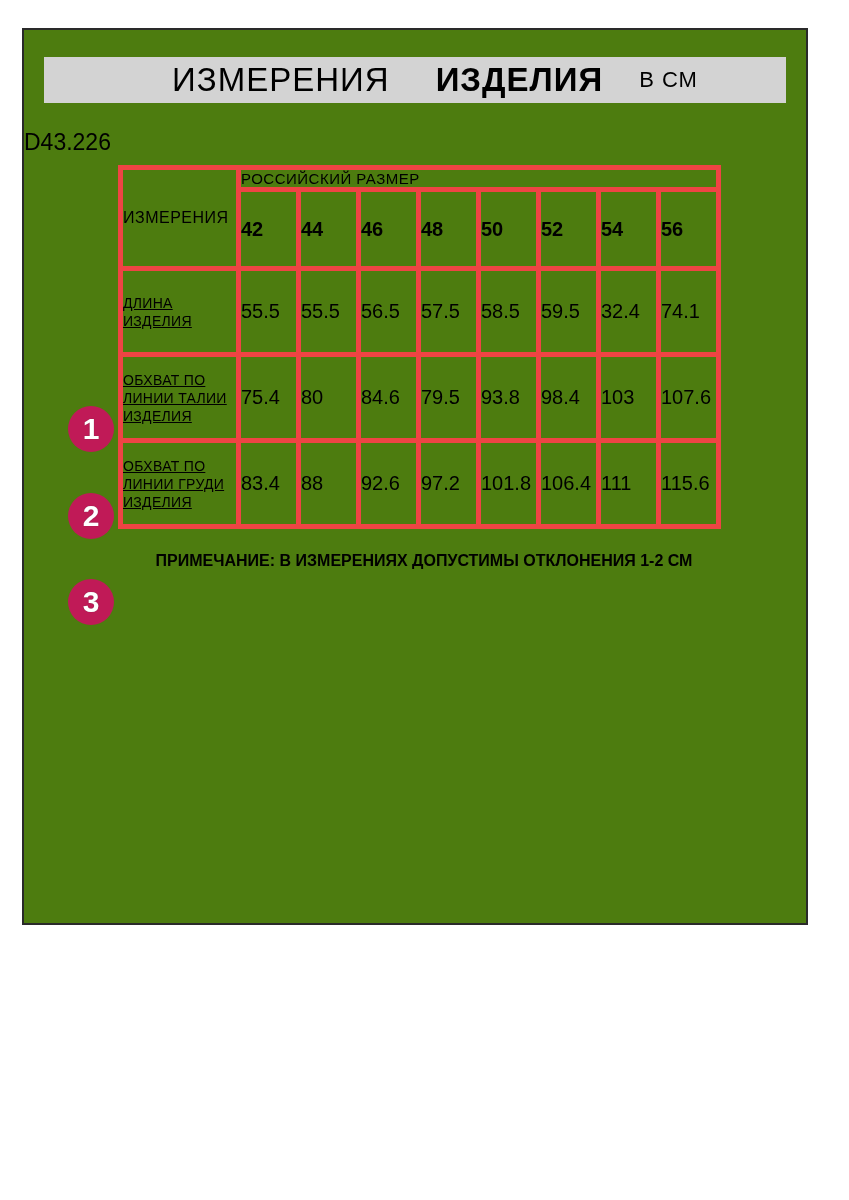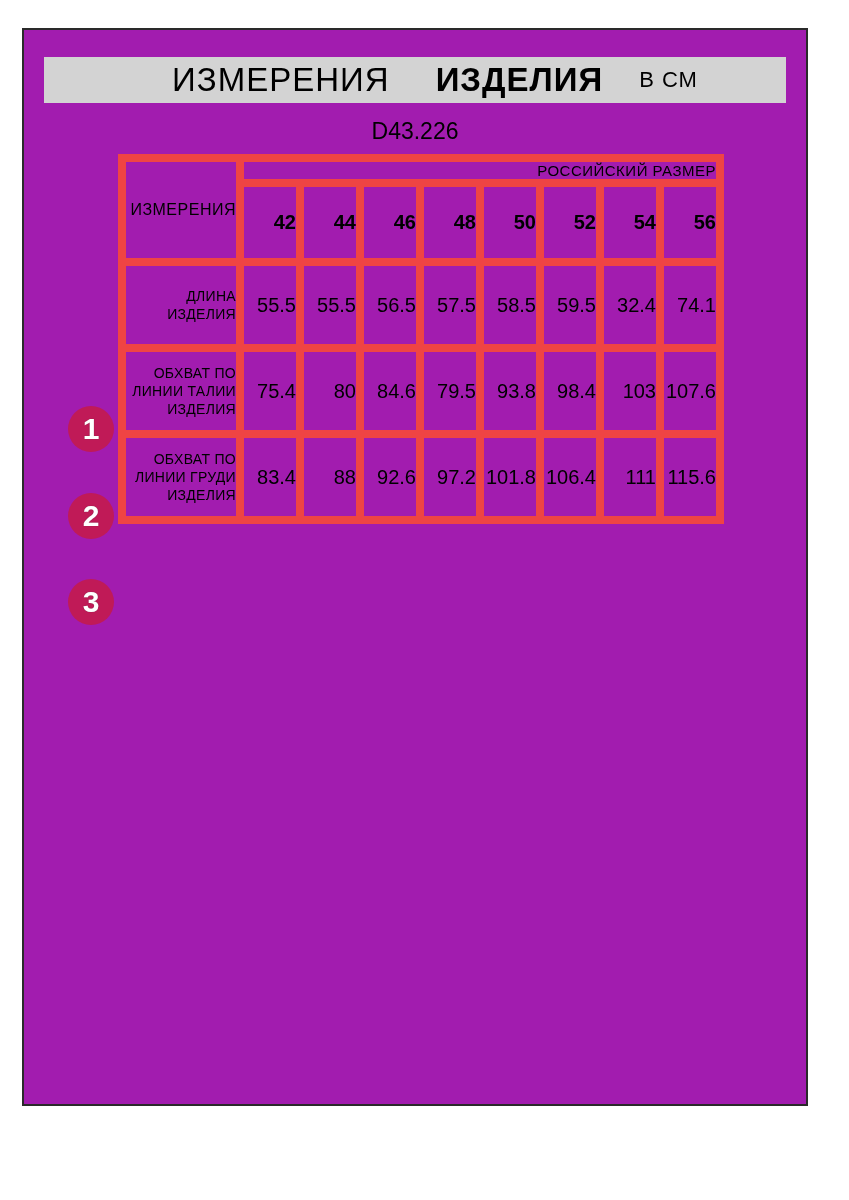--- a/index.html
+++ b/index.html
@@ -7,23 +7,23 @@
   body {
     width: 849px; height: 1200px;
     position: relative;
     font-family: "Liberation Sans", sans-serif;
     color: #000;
     overflow: hidden;
   }
   .frame {
     position: absolute;
     left: 22px; top: 28px;
-    width: 786px; height: 1078px;
+    width: 786px; height: 897px;
     border: 2px solid #2a2a2a;
-    background: #a21caf;
+    background: #4d7c0f;
   }
   .title-bar {
     margin: 27px 20px 0 20px;
     height: 46px;
     background: #d3d3d3;
     display: flex;
     align-items: center;
     justify-content: center;
     padding-left: 40px;
   }
@@ -42,40 +42,39 @@
   }
   .title-units {
     font-size: 22px;
     font-weight: 500;
     letter-spacing: 1px;
     margin-left: 36px;
     white-space: nowrap;
     text-align: center;
   }
   .product-code {
-    margin-top: 15px;
-    text-align: center;
+    margin-top: 26px;
     font-size: 23px;
     font-weight: 400;
   }
   .intro {
     text-align: center;
     font-size: 18px;
     line-height: 26px;
     white-space: pre-line;
     font-weight: 400;
   }
   .size-table {
     border-collapse: collapse;
     margin: 9px 0 0 94px;
     table-layout: fixed;
   }
   .size-table td {
-    border: 8px solid #ef4444;
-    text-align: right;
+    border: 5px solid #ef4444;
+    text-align: left;
     vertical-align: middle;
     padding: 0;
   }
   td.measure-header {
     width: 118px;
     font-size: 16px;
     letter-spacing: 0.5px;
   }
   td.group-header {
     height: 22px;
@@ -88,20 +87,21 @@
     height: 79px;
     font-size: 20px;
     font-weight: 700;
   }
   tr.data-row { height: 86px; }
   td.row-label {
     font-size: 14px;
     line-height: 18px;
     white-space: pre-line;
     letter-spacing: 0.3px;
+    text-decoration: underline;
   }
   td.value-cell { font-size: 20px; }
   .note {
     margin-top: 23px;
     margin-left: 18px;
     text-align: center;
     font-size: 16px;
     font-weight: 700;
   }
   .badge {
@@ -186,18 +186,19 @@
         <td class="value-cell">92.6</td>
         <td class="value-cell">97.2</td>
         <td class="value-cell">101.8</td>
         <td class="value-cell">106.4</td>
         <td class="value-cell">111</td>
         <td class="value-cell">115.6</td>
       </tr>
     </tbody>
   </table>
 
+  <div class="note">ПРИМЕЧАНИЕ: В ИЗМЕРЕНИЯХ ДОПУСТИМЫ ОТКЛОНЕНИЯ 1-2 СМ</div>
 
 </div>
 
 <div class="badge badge-1">1</div>
 <div class="badge badge-2">2</div>
 <div class="badge badge-3">3</div>
 
 </body></html>

